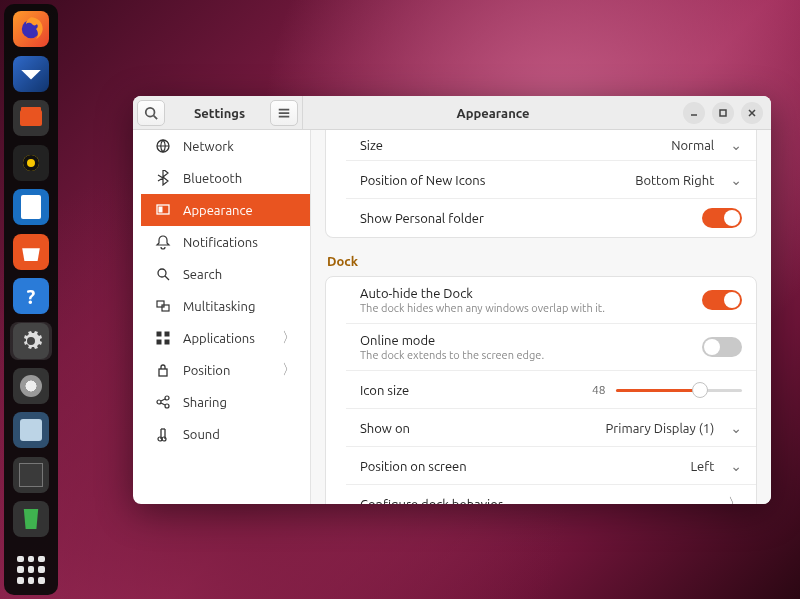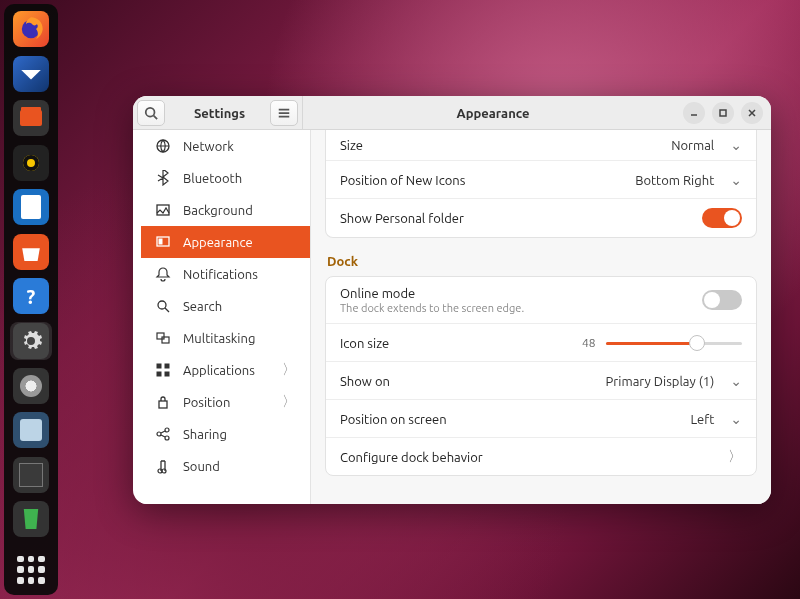--- a/index.html
+++ b/index.html
@@ -56,21 +56,21 @@
   .di-floppy{ background:#333;}
   .di-floppy::after{content:"";width:22px;height:22px;background:#3a3a3a;border:1px solid #777;}
   .di-trash{ background:#333;}
   .di-trash::after{content:"";width:18px;height:20px;background:#3fb24f;clip-path:polygon(10% 0,90% 0,80% 100%,20% 100%);}
   .apps-grid { width:36px;height:36px; display:grid; grid-template-columns:repeat(3,1fr); grid-template-rows:repeat(3,1fr); gap:4px; padding:4px;}
   .apps-grid span{ background:#e6e6e6; border-radius:2px;}
 
   
   .window {
     position: absolute; left: 133px; top: 96px; width: 638px; height: 408px;
-    background: #fff; border-radius: 14px; box-shadow: 0 8px 36px rgba(0,0,0,0.45);
+    background: #fff; border-radius: 8px; box-shadow: 0 8px 36px rgba(0,0,0,0.45);
     display: flex; flex-direction: column; overflow: hidden;
   }
   .titlebar {
     height: 34px; flex: none; display: flex; align-items: stretch;
     background: #ededed; border-bottom: 1px solid #d7d7d7;
   }
   .tb-left { width: 170px; display:flex; align-items:center; border-right:1px solid #d7d7d7;}
   .tb-btn {
     width: 28px; height: 26px; margin: 4px; border: 1px solid #cfcfcf; border-radius: 5px;
     background: linear-gradient(#fdfdfd,#f1f1f1); display:flex;align-items:center;justify-content:center;
@@ -87,21 +87,21 @@
   .side-item {
     height:32px; display:flex; align-items:center; padding:0 14px; gap:12px;
     color:#333; font-size:13px;
   }
   .side-item.selected { background:#e95420; color:#fff; }
   .side-item .ico { width:16px; height:16px; flex:none; display:flex;align-items:center;justify-content:center;}
   .side-item .ico svg{width:16px;height:16px;fill:currentColor;stroke:currentColor;}
   .side-item .chev { margin-left:auto; font-size:14px; color:#888;}
 
   .main { flex:1; background:#f7f7f7; overflow:auto; padding: 0 14px 14px 14px; }
-  .group { background:#fff; border:1px solid #e2e2e2; border-radius:8px; margin-top:8px; }
+  .group { background:#fff; border:1px solid #e2e2e2; border-radius:8px; margin-top:8px;padding-left:20px; }
   .group.first { margin-top:0; border-top-left-radius:0;border-top-right-radius:0; border-top:none;}
   .row {
     min-height:38px; padding:9px 14px; display:flex; align-items:center;
     border-top:1px solid #ededed; gap:10px;
   }
   .row:first-child{border-top:none;}
   .row .label { font-size:13px; color:#222; }
   .row .sub   { font-size:11px; color:#8a8a8a; margin-top:2px;}
   .row .col   { display:flex; flex-direction:column; }
   .row .spacer{ flex:1; }
@@ -236,29 +236,20 @@
           <span>Network</span>
         </div>
       <div class="side-item">
           <span class="ico">
             <svg viewBox="0 0 16 16">
               <path d="M8 1v14l5-4-5-4 5-4-5-4zM3 5l5 3M3 11l5-3" fill="none" stroke-width="1.2"></path>
             </svg>
           </span>
           <span>Bluetooth</span>
         </div>
-      <div class="side-item">
-          <span class="ico">
-            <svg viewBox="0 0 16 16">
-              <rect x="2" y="3" width="12" height="10" fill="none" stroke-width="1.3"></rect>
-              <path d="M2 11l3-3 3 3 3-5 3 5" fill="none" stroke-width="1.2"></path>
-            </svg>
-          </span>
-          <span>Background</span>
-        </div>
       <div class="side-item selected">
           <span class="ico">
             <svg viewBox="0 0 16 16">
               <rect x="2" y="3" width="12" height="9" fill="none" stroke-width="1.3"></rect>
               <rect x="4" y="5" width="3" height="5" fill="currentColor"></rect>
             </svg>
           </span>
           <span>Appearance</span>
         </div>
       <div class="side-item">
@@ -352,20 +343,30 @@
           <span class="spacer"></span>
           <div class="switch on">
               <div class="knob"></div>
             </div>
         </div>
       </div>
 
       <div class="section-heading">Dock</div>
 
       <div class="group">
+        <div class="row">
+          <div class="col">
+            <span class="label">Auto-hide the Dock</span>
+            <span class="sub">The dock hides when any windows overlap with it.</span>
+          </div>
+          <span class="spacer"></span>
+          <div class="switch on">
+              <div class="knob"></div>
+            </div>
+        </div>
         <div class="row">
           <div class="col">
             <span class="label">Online mode</span>
             <span class="sub">The dock extends to the screen edge.</span>
           </div>
           <span class="spacer"></span>
           <div class="switch">
               <div class="knob"></div>
             </div>
         </div>

